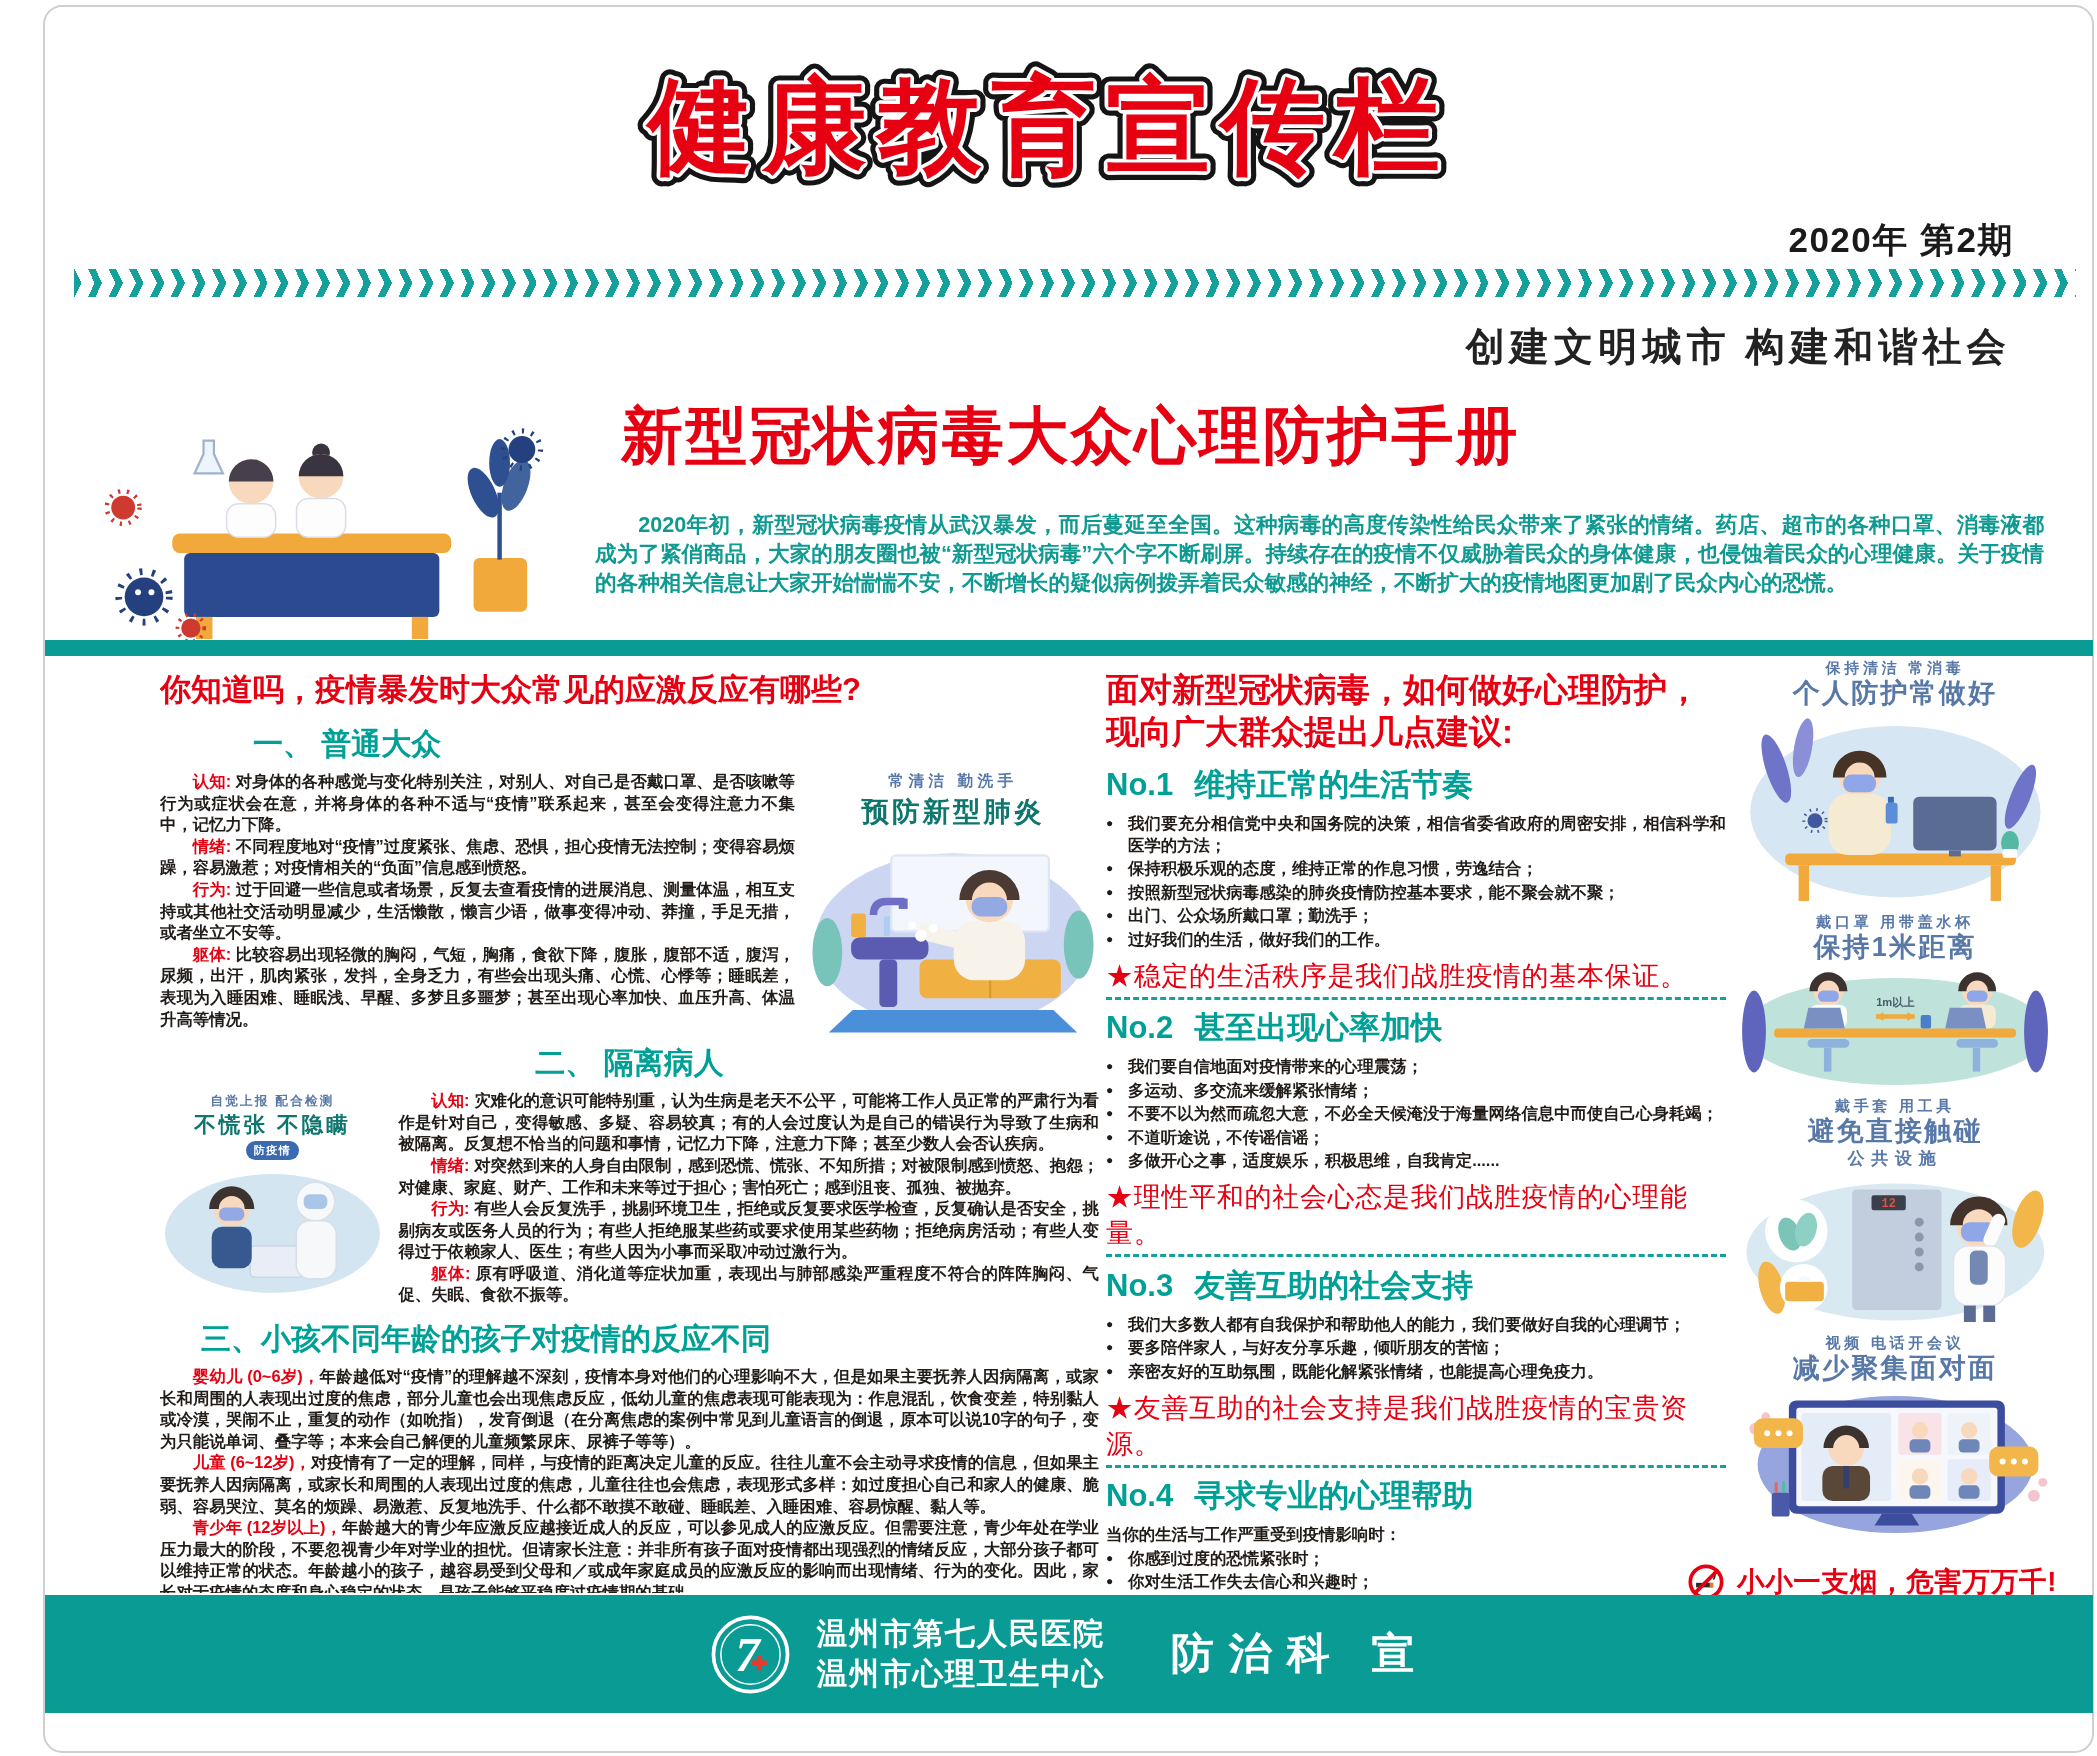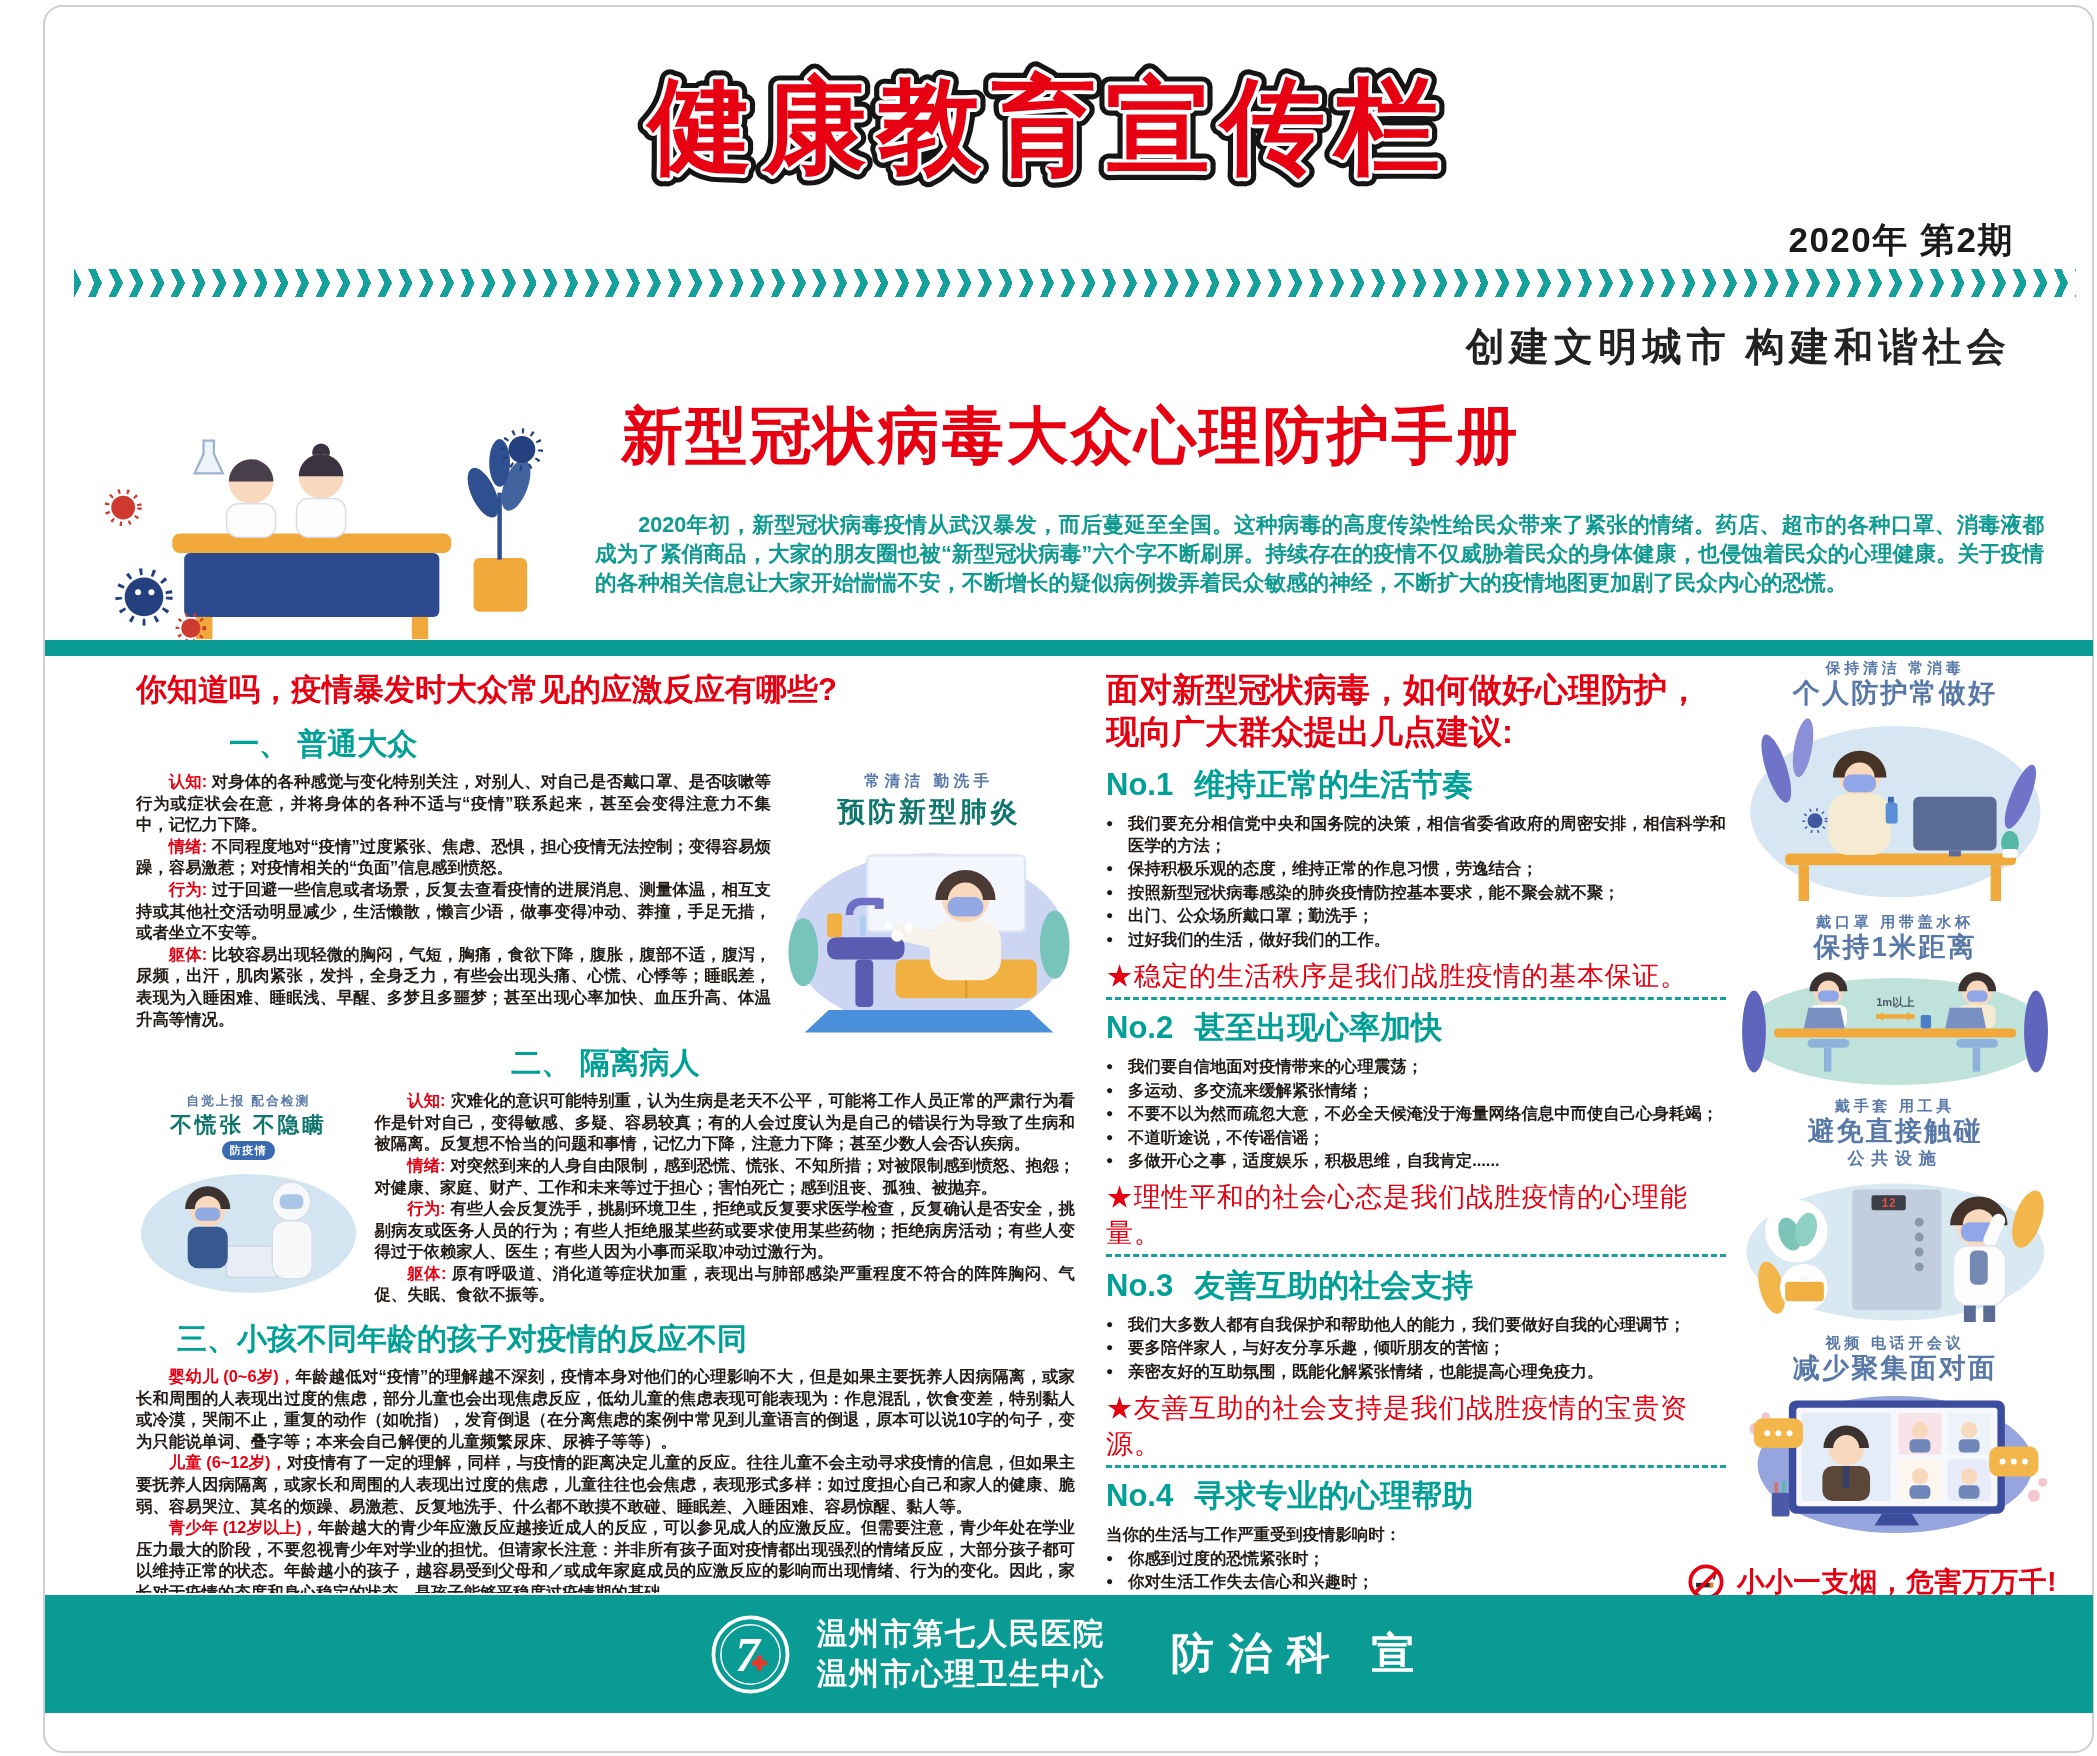--- a/index.html
+++ b/index.html
@@ -18,21 +18,21 @@
   .slogan{position:absolute;top:312px;right:86px;font-size:39px;font-weight:bold;
     font-family:"Liberation Serif",serif;color:#222;letter-spacing:5.2px;margin-top:8px;}
   
   .banner-illu{position:absolute;left:83px;top:381px;}
   .banner-title{position:absolute;left:621px;top:394px;width:1458px;font-size:62px;font-weight:900;
     color:#e60012;letter-spacing:2.2px;white-space:nowrap;}
   .intro{position:absolute;left:595px;top:510px;width:1449px;font-size:21.6px;line-height:1.35;
     font-weight:bold;color:#0f9a91;text-indent:2em;text-align:justify;}
   .tealbar{position:absolute;left:45px;right:3.7px;top:640px;height:16.4px;background:#0a9c94;}
   
-  .col-left{position:absolute;left:136px;top:669px;width:939px;height:924px;overflow:hidden;}
+  .col-left{position:absolute;left:160px;top:669px;width:939px;height:924px;overflow:hidden;}
   .lheading{font-size:31px;font-weight:900;color:#e60012;margin:0 0 9px 0;}
   .sec-title{font-size:30px;font-weight:700;color:#00a096;margin:13px 0 6px 0;}
   .sec-title.t1{margin-left:93px;}
   .sec-title.t2{text-align:center;}
   .sec-title.t3{margin-left:41px;}
   .col-left p{margin:0;font-size:16.4px;line-height:21.6px;font-weight:bold;text-indent:2em;text-align:justify;}
   .lab{color:#e60012;}
   .wash-illu{float:right;width:292px;margin:0 0 4.5px 12px;text-align:center;}
   .calm-illu{float:left;width:225px;margin:3px 13.4px 1.5px 0;text-align:center;}
   .illu-cap-s{font-size:15.6px;color:#5878a8;font-weight:bold;letter-spacing:4.5px;}

